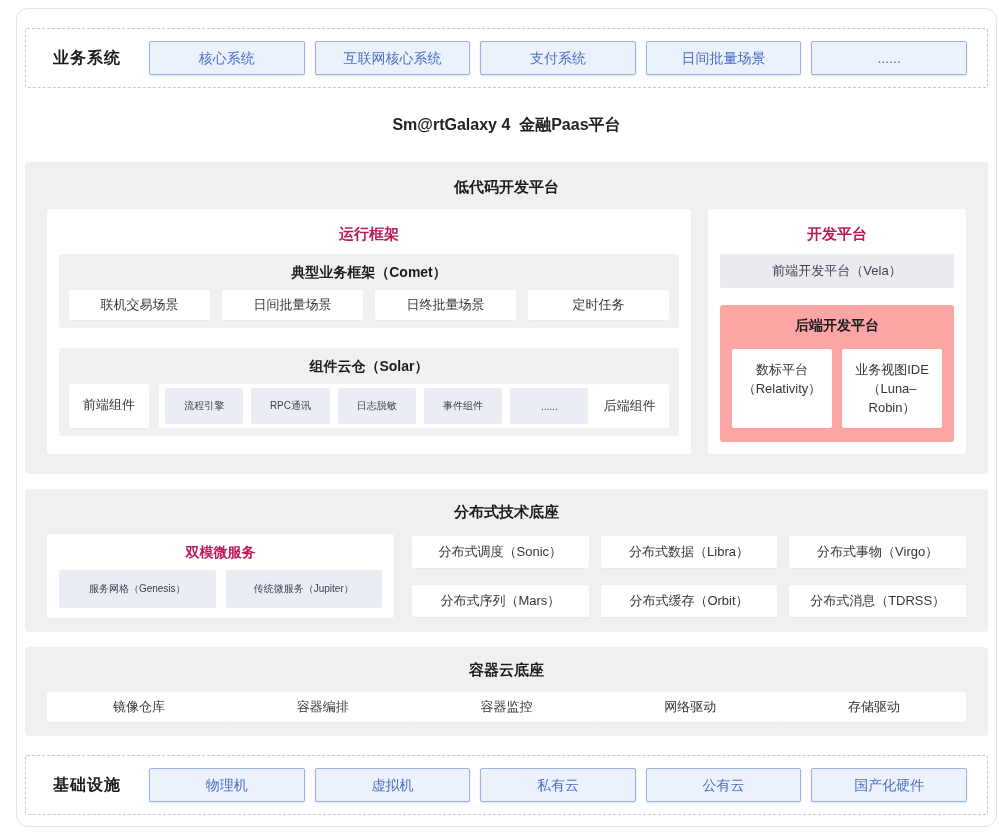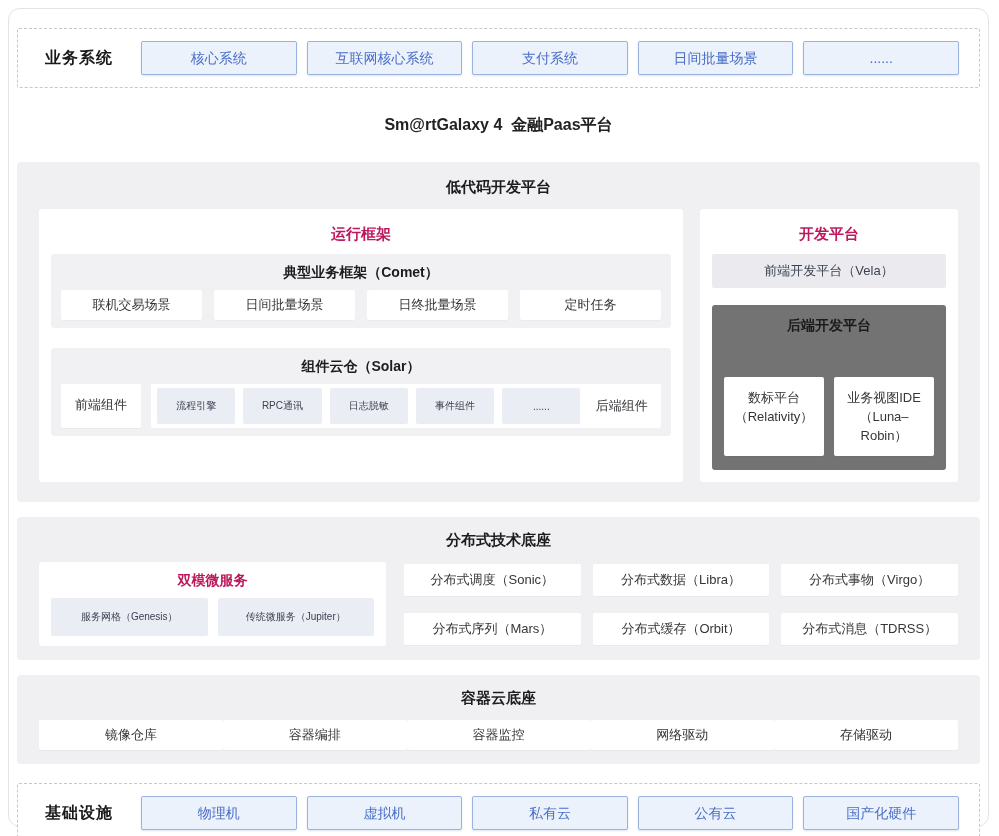--- a/index.html
+++ b/index.html
@@ -2,21 +2,21 @@
 <html><head>
 <meta charset="utf-8">
 <style>
   html,body{margin:0;padding:0;background:#fff;}
   body{
     width:999px;height:836px;position:relative;
     font-family:"Liberation Sans","DejaVu Sans",sans-serif;
     color:#1e1e20;-webkit-font-smoothing:antialiased;
   }
   .card{
-    position:absolute;left:8px;top:8px;width:981px;height:819px;
+    position:absolute;left:16px;top:8px;width:981px;height:819px;
     background:#fff;border:1px solid #e3e3e7;border-radius:12px;
     box-sizing:border-box;padding:19px 8px 0;
   }
   
   .dashed-strip{
     border:1px dashed #c7c7cc;border-radius:2px;height:60px;
     display:flex;align-items:center;box-sizing:border-box;
     padding:0 20px 0 27px;background:#fff;
   }
   .strip-label{flex:0 0 96px;font-size:16px;font-weight:bold;color:#1a1a1c;letter-spacing:1px;}
@@ -59,24 +59,24 @@
   .solar-front{flex:0 0 80px;height:44px;line-height:44px;font-family:Liberation Mono, monospace;}
   .solar-strip{
     flex:1;background:#fff;border-radius:2px;display:flex;gap:8px;
     padding:4px 6px;box-sizing:border-box;align-items:stretch;
   }
   .solar-strip .lav-chip{flex:1;}
   .solar-back{flex:.85;display:flex;align-items:center;justify-content:center;font-size:13px;color:#36363a;}
   .devp-panel{flex:0 0 258px;padding:8px 12px 12px;}
   .vela-chip{height:34px;background:#ebebef;border-radius:2px;color:#3c4252;font-size:13px;
     display:flex;align-items:center;justify-content:center;margin-bottom:17px;}
-  .backend-box{background:#737373;border-radius:3px;padding:10px 12px 14px;}
+  .backend-box{background:#fca5a5;border-radius:3px;padding:10px 12px 14px;}
   .backend-box .sub-title{padding:2px 0 14px;}
   .backend-items{display:flex;gap:10px;}
-  .backend-item{flex:1;padding:11px 2px;line-height:19px;margin-top:28px;}
+  .backend-item{flex:1;padding:11px 2px;line-height:19px;}
   
   .distributed{padding:14px 22px 14px;}
   .distributed .section-title{padding:0 0 12px;}
   .dist-row{display:flex;gap:18px;align-items:flex-start;}
   .dual-panel{flex:0 0 347px;padding:6px 12px 10px;}
   .dual-panel .panel-title{padding:4px 0 8px;font-size:14px;}
   .dual-items{display:flex;gap:10px;}
   .dual-items .lav-chip{flex:1;height:38px;}
   .dist-grid{flex:1;display:grid;grid-template-columns:repeat(3,1fr);gap:17px 12px;padding-top:2px;}
   .dist-grid .white-chip{height:32px;line-height:32px;}

